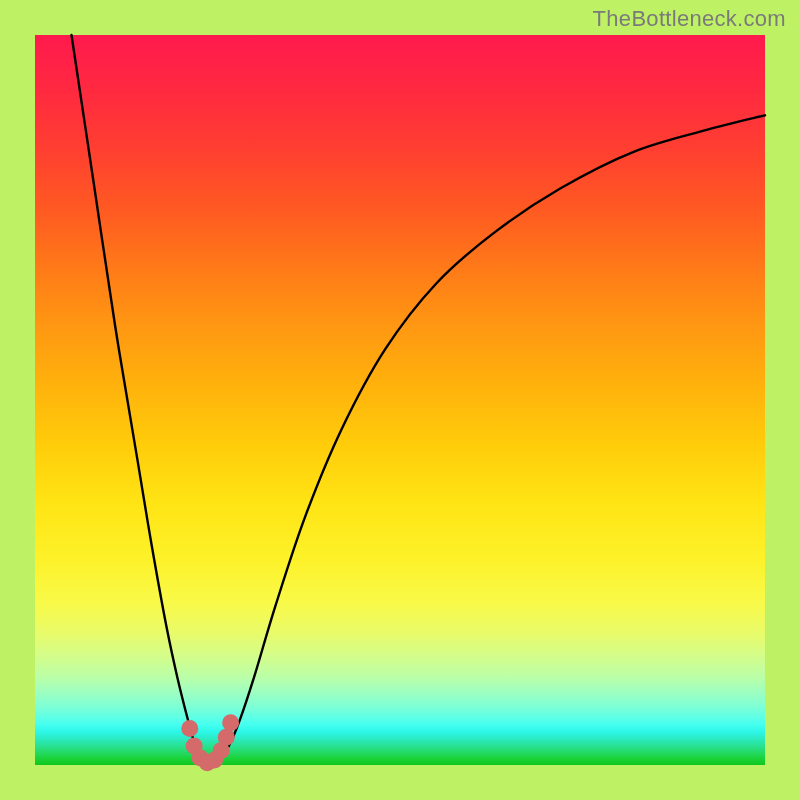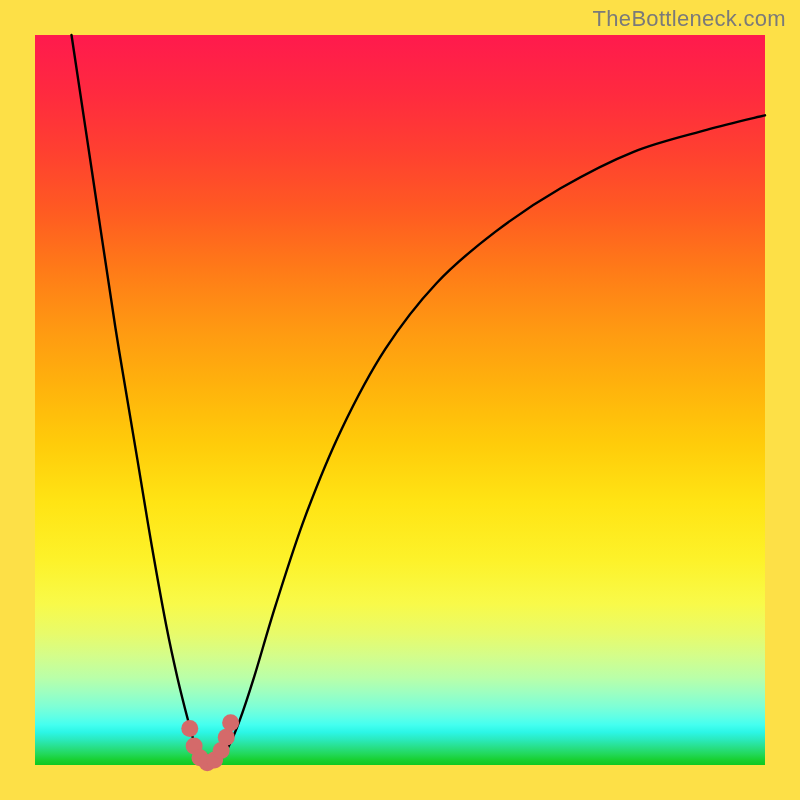--- a/index.html
+++ b/index.html
@@ -10,21 +10,21 @@
     background: #000;
     overflow: hidden;
     font-family: Arial, Helvetica, sans-serif;
   }
   .frame {
     position: absolute;
     left: 0;
     top: 0;
     width: 800px;
     height: 800px;
-    background: #fde047;
+    background: #bef264;
   }
   .plot-area {
     position: absolute;
     left: 35px;
     top: 35px;
     width: 730px;
     height: 730px;
     background: linear-gradient(to bottom,
       #ff1a4d 0%,
       #ff2a3f 8%,

